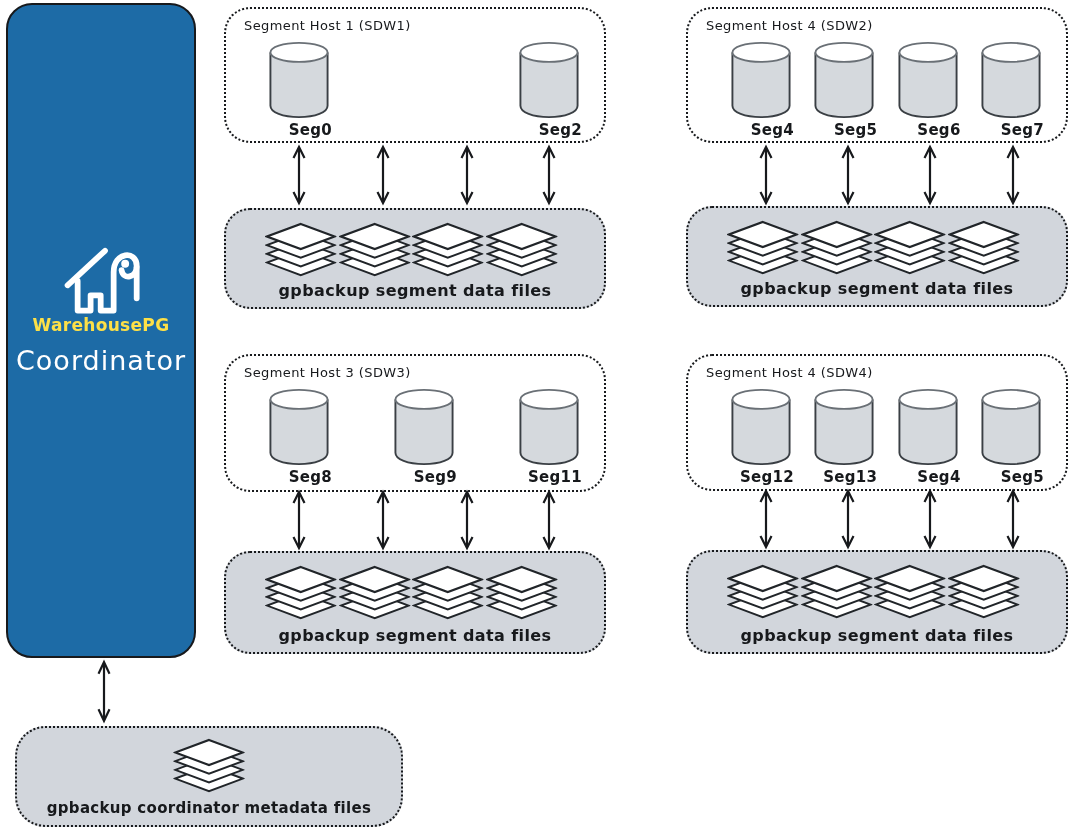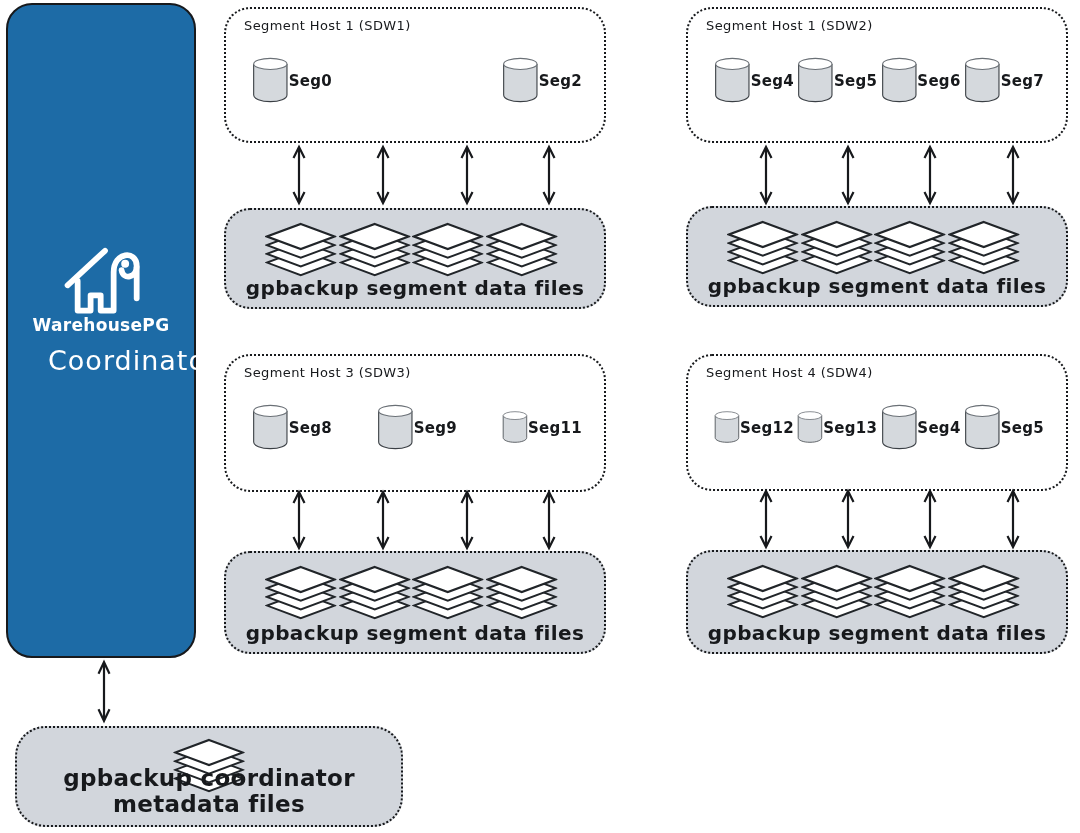--- a/index.html
+++ b/index.html
@@ -9,60 +9,60 @@
   }
   
   .coordinator{
     position:absolute;left:6px;top:3px;width:190px;height:655px;
     background:#1d6ba6;border:2.5px solid #17191c;border-radius:26px;
     box-sizing:border-box;
   }
   .logo{position:absolute;left:43px;top:240px;width:108px;height:72px;}
   .brand{
     position:absolute;left:0;top:310px;width:100%;text-align:center;
-    color:#ffffff;font-size:17px;font-weight:bold;letter-spacing:.3px;
+    color:#fde047;font-size:17px;font-weight:bold;letter-spacing:.3px;
   }
   .coord-label{
     position:absolute;left:0;top:340px;width:100%;text-align:center;
-    color:#ffffff;font-size:27px;letter-spacing:1px;padding-left:32px;
+    color:#ffffff;font-size:27px;letter-spacing:1px;
   }
   
   .host-box{
     position:absolute;width:382px;height:136px;background:#ffffff;
     border:2.5px dotted #17191c;border-radius:26px;box-sizing:border-box;
   }
   #host1{left:224px;top:7px;} #host2{left:686px;top:7px;}
   #host3{left:224px;top:354px;height:138px;} #host4{left:686px;top:354px;height:137px;}
   .host-title{position:absolute;left:18px;top:9px;font-size:13px;letter-spacing:.4px;}
   .cyl-row{position:absolute;left:26px;right:22px;top:31px;display:flex;justify-content:space-between;}
-  .cyl-item{width:80px;display:flex;flex-direction:row;align-items:center;}
+  .cyl-item{width:80px;display:flex;flex-direction:column;align-items:flex-end;}
   .cyl-item svg{width:66px;height:80px;display:block;}
   .seg-label{font-size:15px;font-weight:600;margin-top:1px;letter-spacing:.3px;}
   
   .data-box{
     position:absolute;width:382px;height:101px;background:#d2d6dc;
     border:2.5px dotted #17191c;border-radius:26px;box-sizing:border-box;
   }
   #data1{left:224px;top:208px;} #data2{left:686px;top:206px;}
   #data3{left:224px;top:551px;height:103px;} #data4{left:686px;top:550px;height:104px;}
   .stack-row{position:absolute;left:38px;right:46px;top:12px;display:flex;justify-content:space-between;}
   .stack-row svg{width:74px;height:56px;display:block;}
   .files-label{
     position:absolute;left:0;bottom:7px;width:100%;text-align:center;
-    font-size:20px;font-weight:600;letter-spacing:.4px;
+    font-size:16px;font-weight:600;letter-spacing:.4px;
   }
   
   .meta-box{
     position:absolute;left:15px;top:726px;width:388px;height:101px;background:#d2d6dc;
     border:2.5px dotted #17191c;border-radius:30px;box-sizing:border-box;
   }
   .meta-stack{position:absolute;left:50%;top:10px;transform:translateX(-50%);width:74px;height:56px;}
   .meta-label{
     position:absolute;left:0;bottom:8px;width:100%;text-align:center;
-    font-size:23px;font-weight:600;letter-spacing:.3px;
+    font-size:15px;font-weight:600;letter-spacing:.3px;
   }
   
   .arrow{position:absolute;width:18px;height:62px;}
   #ar1a{left:290px;top:144px;} #ar1b{left:374px;top:144px;} #ar1c{left:458px;top:144px;} #ar1d{left:540px;top:144px;}
   #ar2a{left:757px;top:144px;} #ar2b{left:839px;top:144px;} #ar2c{left:921px;top:144px;} #ar2d{left:1004px;top:144px;}
   #ar3a{left:290px;top:489px;} #ar3b{left:374px;top:489px;} #ar3c{left:458px;top:489px;} #ar3d{left:540px;top:489px;}
   #ar4a{left:757px;top:488px;} #ar4b{left:839px;top:488px;} #ar4c{left:921px;top:488px;} #ar4d{left:1004px;top:488px;}
   #arCoord{left:95px;top:659px;height:65px;}
 </style>
 </head>
@@ -115,21 +115,21 @@
       <div class="cyl-item">
         <svg viewBox="0 0 66 84">
             <use href="#sym-cylinder"></use>
           </svg>
         <div class="seg-label">Seg2</div>
       </div>
     </div>
   </div>
 
   <div class="host-box" id="host2">
-    <div class="host-title">Segment Host 1 (SDW2)</div>
+    <div class="host-title">Segment Host 4 (SDW2)</div>
     <div class="cyl-row">
       <div class="cyl-item">
         <svg viewBox="0 0 66 84">
             <use href="#sym-cylinder"></use>
           </svg>
         <div class="seg-label">Seg4</div>
       </div>
       <div class="cyl-item">
         <svg viewBox="0 0 66 84">
             <use href="#sym-cylinder"></use>

